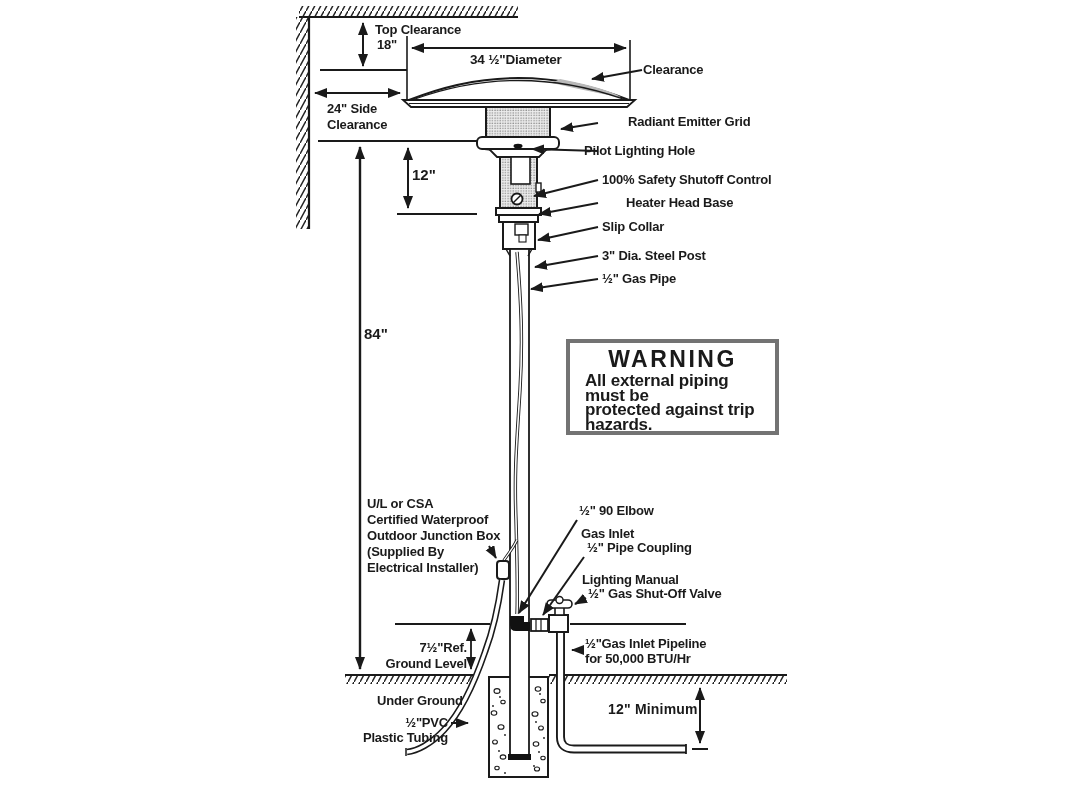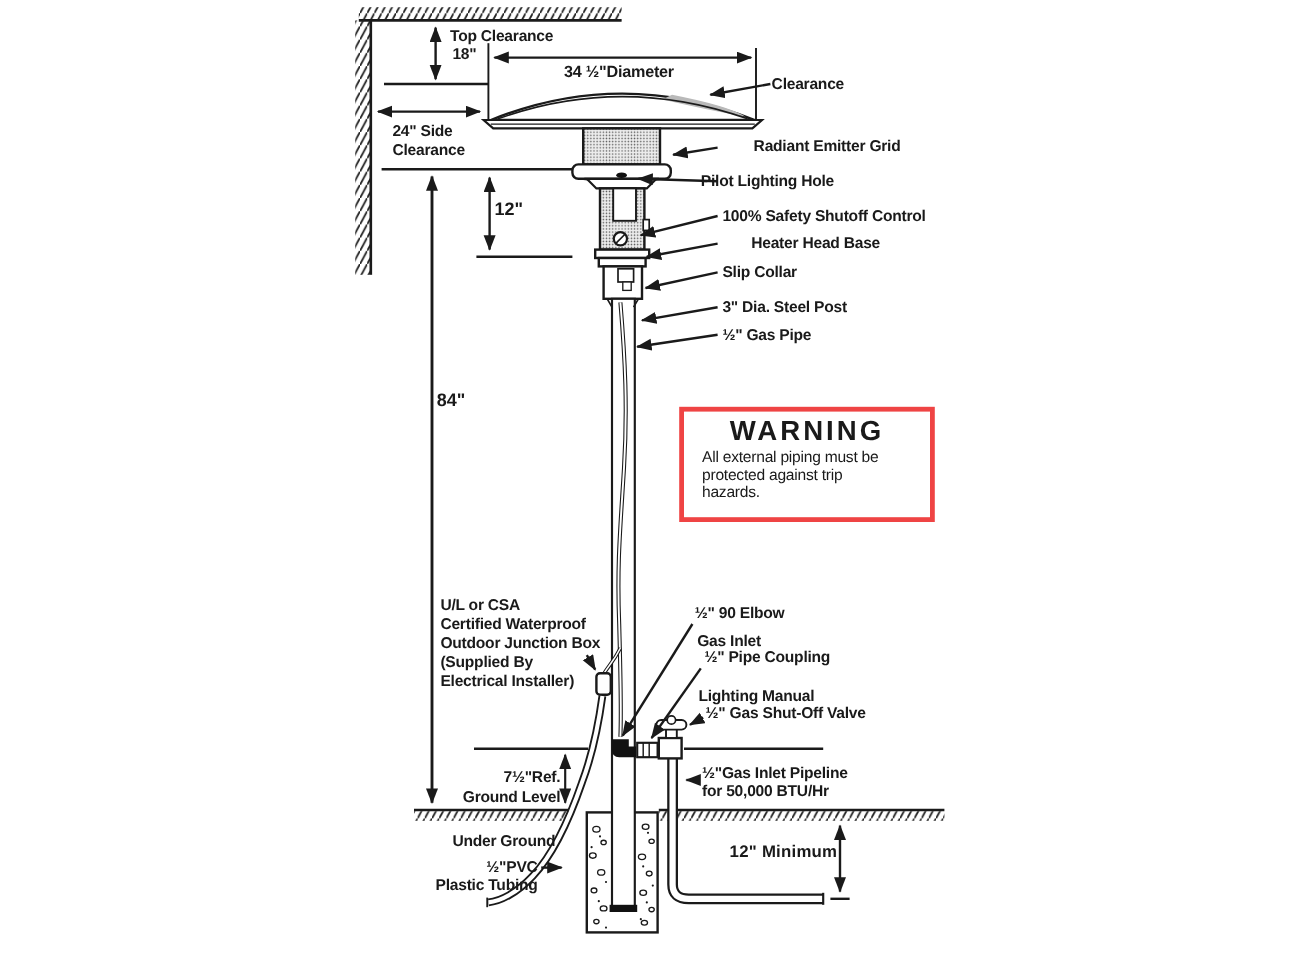--- a/index.html
+++ b/index.html
@@ -9,28 +9,28 @@
   }
   #art{position:absolute;left:0;top:0;}
   .lbl{
     position:absolute;font-weight:700;font-size:13px;line-height:15.5px;
     letter-spacing:-0.2px;white-space:pre-line;color:#1a1a1a;
   }
   .dim{font-size:15px;letter-spacing:0;}
   .r{text-align:right;}
   #warning-box{
     position:absolute;left:566px;top:339px;width:205px;height:88px;
-    border:4px solid #ef4444;background:#fff;box-sizing:content-box;
+    border:4px solid #737373;background:#fff;box-sizing:content-box;
   }
   #warning-title{
     font-weight:700;font-size:23px;letter-spacing:2.5px;text-align:center;
     margin-top:4px;line-height:24px;
   }
   #warning-body{
-    font-weight:400;font-size:13px;line-height:14.5px;margin:3px 6px 0 15px;
+    font-weight:700;font-size:17px;line-height:14.5px;margin:3px 6px 0 15px;
     white-space:pre-line;letter-spacing:-0.2px;
   }
 </style>
 </head>
 <body>
 
 <div id="stage">
 
 <svg id="art" width="1079" height="809" viewBox="0 0 1079 809">
   <defs>

